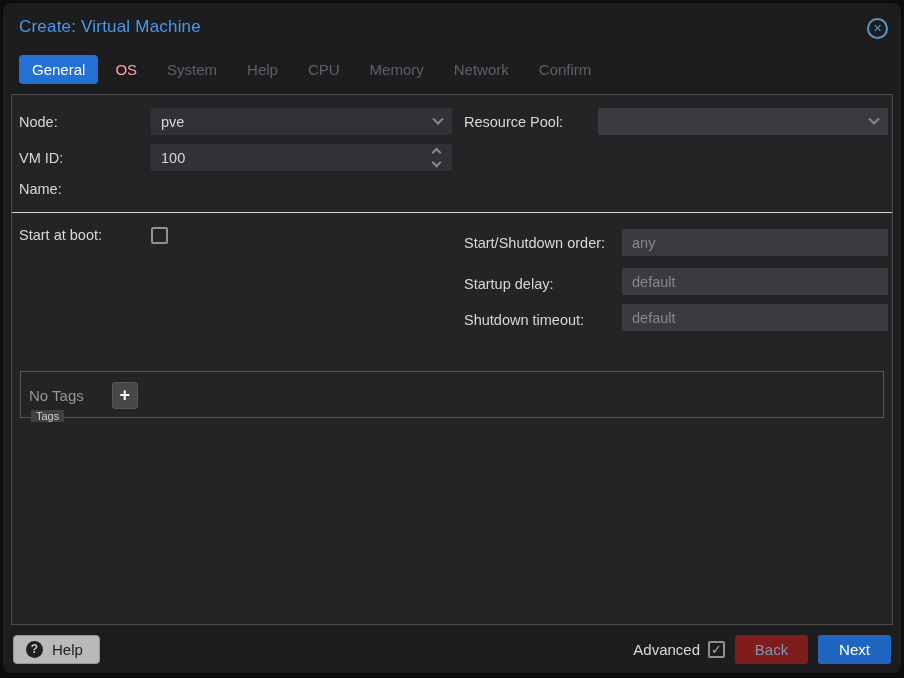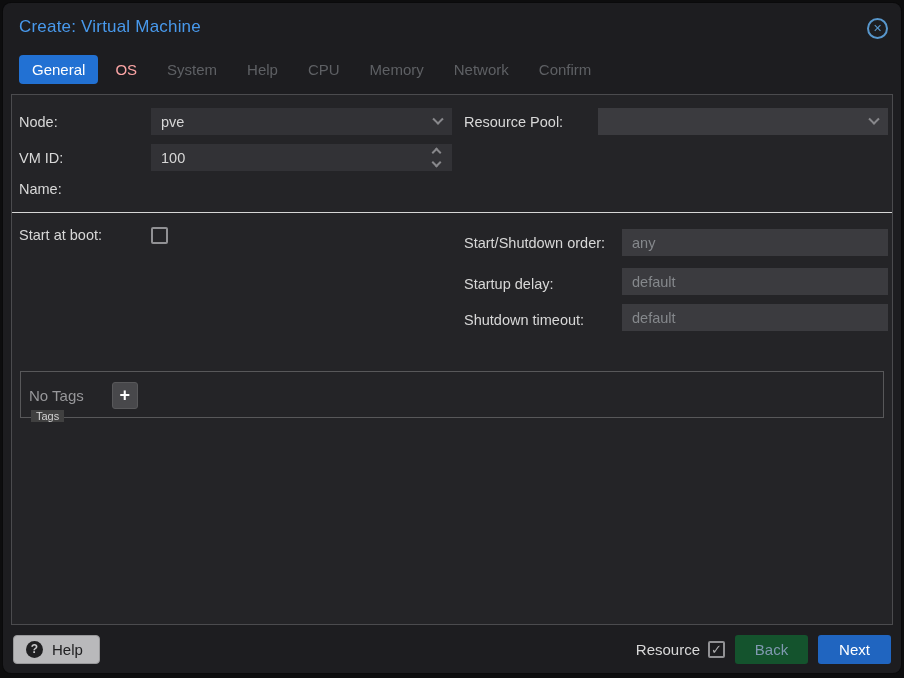--- a/index.html
+++ b/index.html
@@ -217,21 +217,21 @@
   .btn {
     height: 29px;
     min-width: 73px;
     border: none;
     border-radius: 3px;
     font-size: 15px;
     font-family: "Liberation Sans", sans-serif;
     cursor: pointer;
     padding: 0 14px;
   }
-  .btn-back { background: #14532d; color: #8099b1; text-align: center; }
+  .btn-back { background: #7f1d1d; color: #8099b1; text-align: center; }
   .btn-next { background: #2065c0; color: #ffffff; }
 </style>
 </head>
 <body>
 
 <div class="dialog">
 
   <div class="dlg-header">
     <span class="dlg-title">Create: Virtual Machine</span>
     <span class="close-btn">✕</span>
@@ -319,20 +319,20 @@
 
     <div class="panel-filler"></div>
   </div>
 
   <div class="dlg-footer">
     <button class="help-btn">
       <span class="help-icon">?</span>
       <span>Help</span>
     </button>
     <div class="footer-right">
-      <span class="advanced-label">Resource</span>
+      <span class="advanced-label">Advanced</span>
       <span class="checkbox">✓</span>
       <button class="btn btn-back">Back</button>
       <button class="btn btn-next">Next</button>
     </div>
   </div>
 
 </div>
 
 </body></html>

